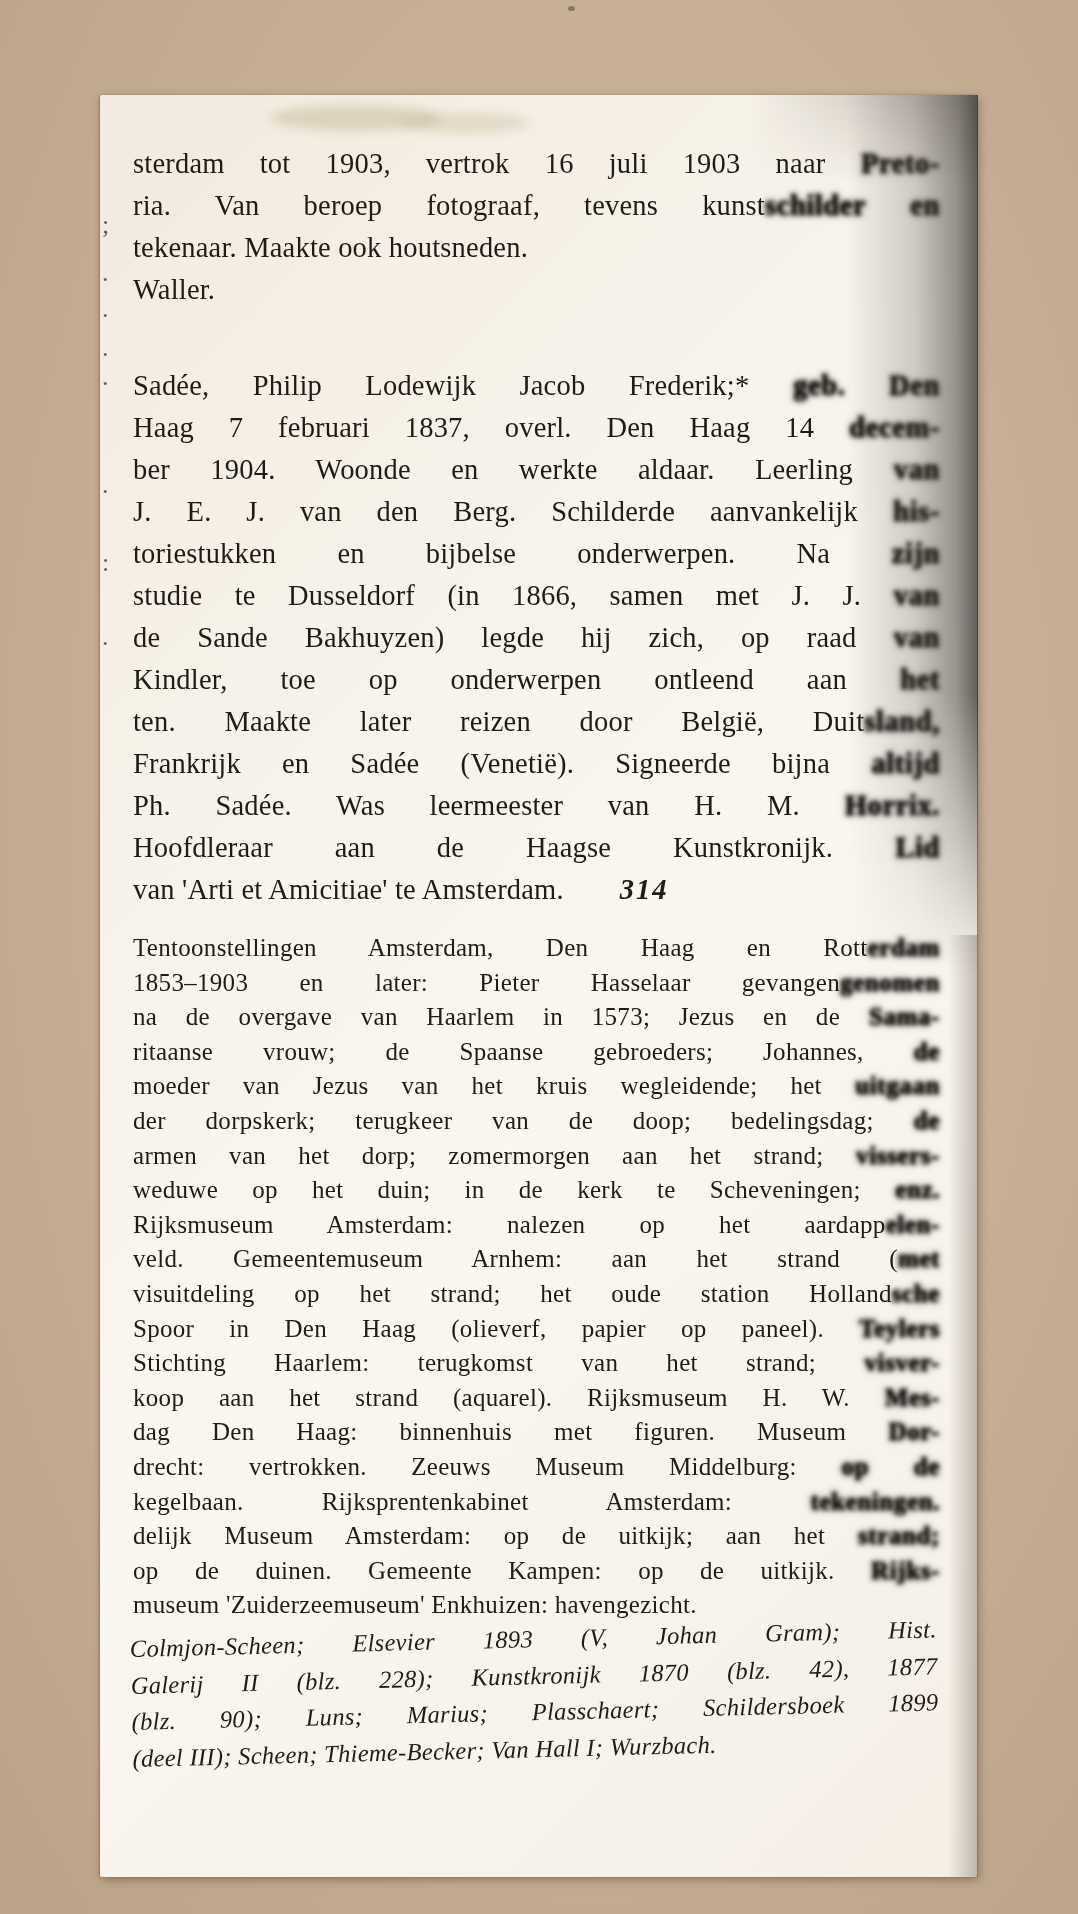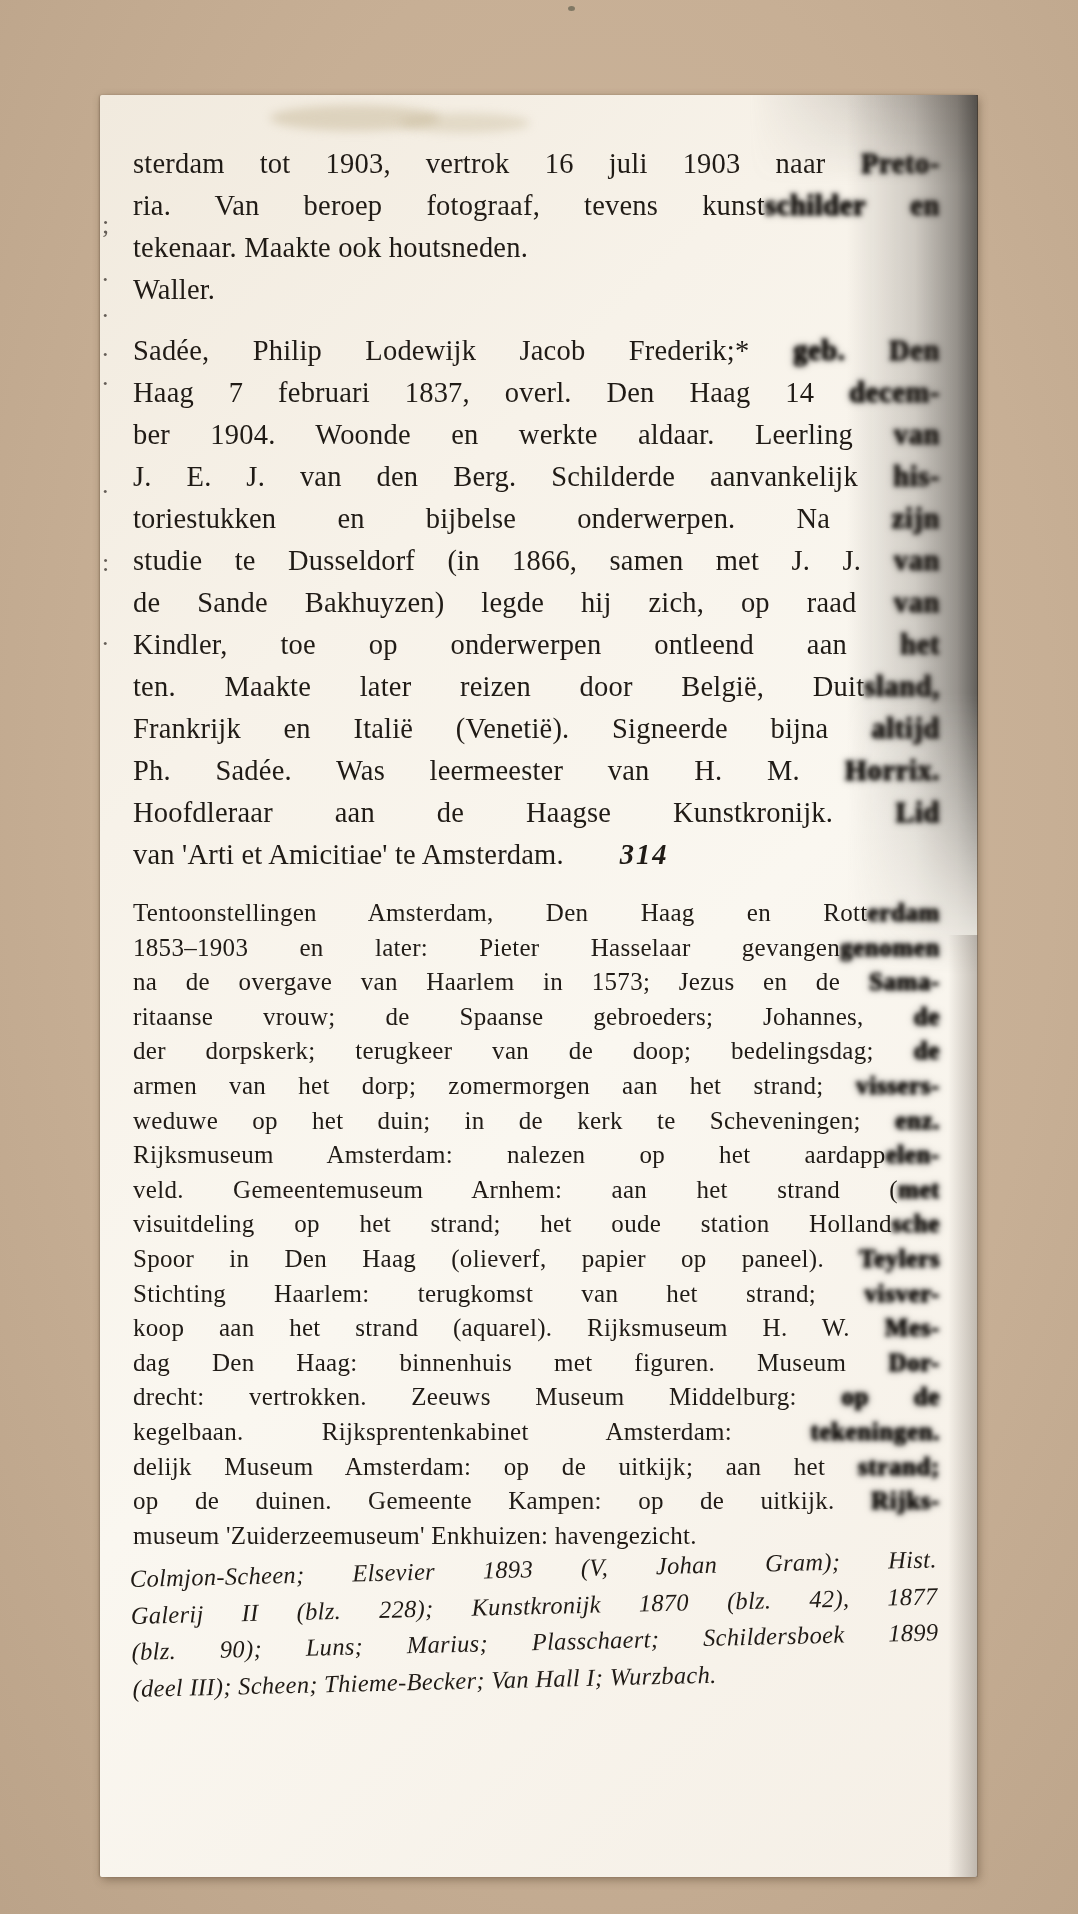--- a/index.html
+++ b/index.html
@@ -34,21 +34,21 @@
 
   .text-col{position:absolute;left:33px;top:0;width:807px;padding-top:48px;color:#201b16;}
   .line{position:relative;}
   .line.fill{text-align:justify;text-align-last:justify;}
   .b-main .line{height:42px;line-height:42px;font-size:28.5px;letter-spacing:.2px;}
   .b-small .line{height:34.6px;line-height:34.6px;font-size:25px;letter-spacing:.3px;}
   .b-italic .line{}
   .b-sources{transform:rotate(-1.4deg);transform-origin:0 100%;}
   .b-sources .line{height:36.5px;line-height:36.5px;font-size:24.5px;font-style:italic;font-weight:500;}
 
-  .block[data-name="sadee-entry"]{margin-top:19px;}
+  .block[data-name="sadee-entry"]{margin-top:54px;}
   .block[data-name="exhibitions-list"]{margin-top:20px;}
   .block[data-name="literature-sources"]{margin-top:8px;}
 
   .smudge{font-weight:700;color:#0e0b08;filter:blur(2px);letter-spacing:.6px;
     text-shadow:0 0 3px rgba(12,9,6,.95),0 0 7px rgba(12,9,6,.55);}
   .pagenum{font-style:italic;font-weight:700;margin-left:56px;letter-spacing:2px;}
 </style>
 </head>
 <body>
 
@@ -83,30 +83,31 @@
         <div class="block b-main" data-name="sadee-entry">
           <div class="line fill" data-name="text-line"><span class="t" data-name="line-text">Sadée, Philip Lodewijk Jacob Frederik;*</span><span class="smudge" data-name="ink-smudge-text"> geb. Den</span></div>
           <div class="line fill" data-name="text-line"><span class="t" data-name="line-text">Haag 7 februari 1837, overl. Den Haag 14</span><span class="smudge" data-name="ink-smudge-text"> decem-</span></div>
           <div class="line fill" data-name="text-line"><span class="t" data-name="line-text">ber 1904. Woonde en werkte aldaar. Leerling</span><span class="smudge" data-name="ink-smudge-text"> van</span></div>
           <div class="line fill" data-name="text-line"><span class="t" data-name="line-text">J. E. J. van den Berg. Schilderde aanvankelijk</span><span class="smudge" data-name="ink-smudge-text"> his-</span></div>
           <div class="line fill" data-name="text-line"><span class="t" data-name="line-text">toriestukken en bijbelse onderwerpen. Na</span><span class="smudge" data-name="ink-smudge-text"> zijn</span></div>
           <div class="line fill" data-name="text-line"><span class="t" data-name="line-text">studie te Dusseldorf (in 1866, samen met J. J.</span><span class="smudge" data-name="ink-smudge-text"> van</span></div>
           <div class="line fill" data-name="text-line"><span class="t" data-name="line-text">de Sande Bakhuyzen) legde hij zich, op raad</span><span class="smudge" data-name="ink-smudge-text"> van</span></div>
           <div class="line fill" data-name="text-line"><span class="t" data-name="line-text">Kindler, toe op onderwerpen ontleend aan</span><span class="smudge" data-name="ink-smudge-text"> het</span></div>
           <div class="line fill" data-name="text-line"><span class="t" data-name="line-text">ten. Maakte later reizen door België, Duit</span><span class="smudge" data-name="ink-smudge-text">sland,</span></div>
-          <div class="line fill" data-name="text-line"><span class="t" data-name="line-text">Frankrijk en Italië (Venetië). Signeerde bijna</span><span class="smudge" data-name="ink-smudge-text"> altijd</span></div>
+          <div class="line fill" data-name="text-line"><span class="t" data-name="line-text">Frankrijk en Sadée (Venetië). Signeerde bijna</span><span class="smudge" data-name="ink-smudge-text"> altijd</span></div>
           <div class="line fill" data-name="text-line"><span class="t" data-name="line-text">Ph. Sadée. Was leermeester van H. M.</span><span class="smudge" data-name="ink-smudge-text"> Horrix.</span></div>
           <div class="line fill" data-name="text-line"><span class="t" data-name="line-text">Hoofdleraar aan de Haagse Kunstkronijk.</span><span class="smudge" data-name="ink-smudge-text"> Lid</span></div>
           <div class="line" data-name="text-line"><span class="t" data-name="line-text">van 'Arti et Amicitiae' te Amsterdam.</span><span class="pagenum" data-name="entry-number">314</span></div>
         </div>
         <div class="block b-small" data-name="exhibitions-list">
           <div class="line fill" data-name="text-line"><span class="t" data-name="line-text">Tentoonstellingen Amsterdam, Den Haag en Rott</span><span class="smudge" data-name="ink-smudge-text">erdam</span></div>
           <div class="line fill" data-name="text-line"><span class="t" data-name="line-text">1853–1903 en later: Pieter Hasselaar gevangen</span><span class="smudge" data-name="ink-smudge-text">genomen</span></div>
           <div class="line fill" data-name="text-line"><span class="t" data-name="line-text">na de overgave van Haarlem in 1573; Jezus en de</span><span class="smudge" data-name="ink-smudge-text"> Sama-</span></div>
           <div class="line fill" data-name="text-line"><span class="t" data-name="line-text">ritaanse vrouw; de Spaanse gebroeders; Johannes,</span><span class="smudge" data-name="ink-smudge-text"> de</span></div>
+          <div class="line fill" data-name="text-line"><span class="t" data-name="line-text">moeder van Jezus van het kruis wegleidende; het</span><span class="smudge" data-name="ink-smudge-text"> uitgaan</span></div>
           <div class="line fill" data-name="text-line"><span class="t" data-name="line-text">der dorpskerk; terugkeer van de doop; bedelingsdag;</span><span class="smudge" data-name="ink-smudge-text"> de</span></div>
           <div class="line fill" data-name="text-line"><span class="t" data-name="line-text">armen van het dorp; zomermorgen aan het strand;</span><span class="smudge" data-name="ink-smudge-text"> vissers-</span></div>
           <div class="line fill" data-name="text-line"><span class="t" data-name="line-text">weduwe op het duin; in de kerk te Scheveningen;</span><span class="smudge" data-name="ink-smudge-text"> enz.</span></div>
           <div class="line fill" data-name="text-line"><span class="t" data-name="line-text">Rijksmuseum Amsterdam: nalezen op het aardapp</span><span class="smudge" data-name="ink-smudge-text">elen-</span></div>
           <div class="line fill" data-name="text-line"><span class="t" data-name="line-text">veld. Gemeentemuseum Arnhem: aan het strand (</span><span class="smudge" data-name="ink-smudge-text">met</span></div>
           <div class="line fill" data-name="text-line"><span class="t" data-name="line-text">visuitdeling op het strand; het oude station Holland</span><span class="smudge" data-name="ink-smudge-text">sche</span></div>
           <div class="line fill" data-name="text-line"><span class="t" data-name="line-text">Spoor in Den Haag (olieverf, papier op paneel).</span><span class="smudge" data-name="ink-smudge-text"> Teylers</span></div>
           <div class="line fill" data-name="text-line"><span class="t" data-name="line-text">Stichting Haarlem: terugkomst van het strand;</span><span class="smudge" data-name="ink-smudge-text"> visver-</span></div>
           <div class="line fill" data-name="text-line"><span class="t" data-name="line-text">koop aan het strand (aquarel). Rijksmuseum H. W.</span><span class="smudge" data-name="ink-smudge-text"> Mes-</span></div>
           <div class="line fill" data-name="text-line"><span class="t" data-name="line-text">dag Den Haag: binnenhuis met figuren. Museum</span><span class="smudge" data-name="ink-smudge-text"> Dor-</span></div>

